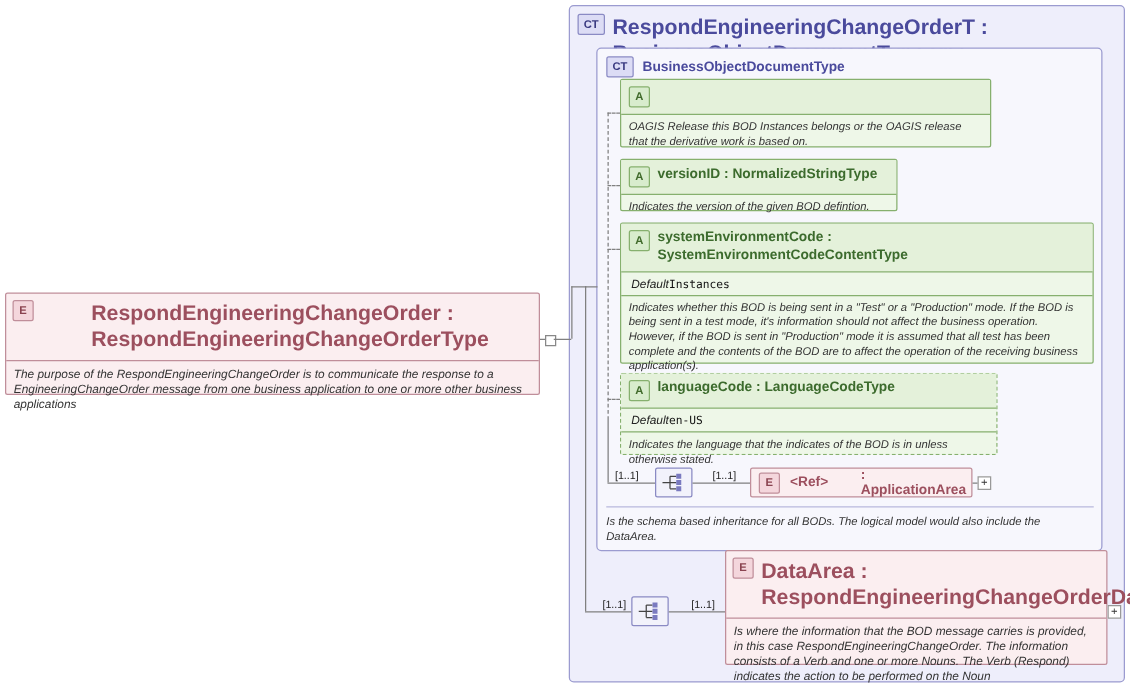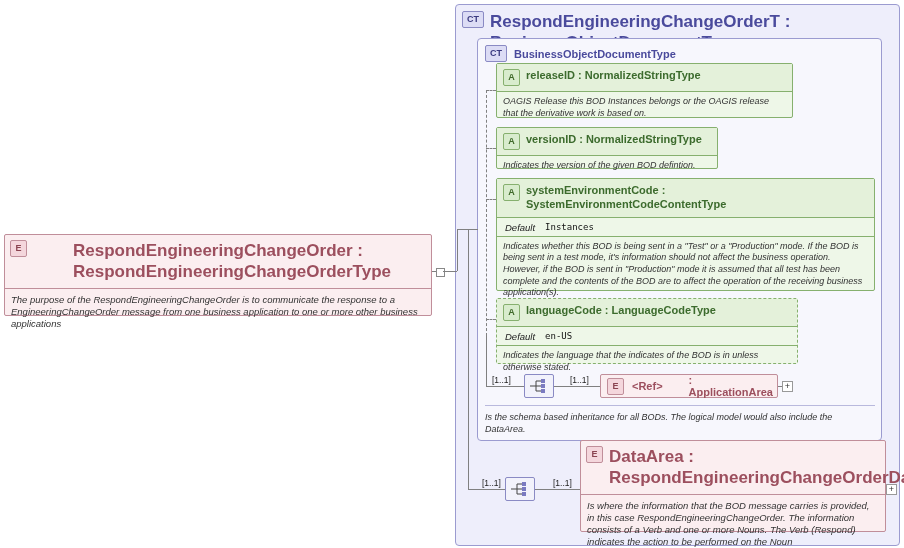--- a/index.html
+++ b/index.html
@@ -134,24 +134,23 @@
   .attr-sep { border-top: 1px solid #86b06e; }
   .attr-doc {
     font-style: italic;
     font-size: 9px;
     line-height: 1.3;
     padding: 4px 6px 5px 6px;
     color: #333;
   }
   .attr-default {
     display: flex;
-    gap: 10px;
     font-size: 9.5px;
     padding: 4px 6px 3px 8px;
-    align-items: flex-start;
+    align-items: flex-end;
   }
   .attr-default .lbl { font-style: italic; color: #222; }
   .attr-default .val { font-family: "DejaVu Sans Mono", monospace; font-size: 9px; color: #111; }
 
   
   .dashed { border-style: dashed; }
 
   
   .ref-box {
     border: 1px solid #c08e9a;
@@ -267,21 +266,20 @@
 
   <div class="line-h" style="left:432px; top:271px; width:12px;"></div>
   <div class="conn-box" style="left:436px; top:268px;"></div>
   <div class="line-h" style="left:443px; top:271px; width:14px;"></div>
   <div class="line-v" style="left:457px; top:229px; height:42px;"></div>
   <div class="line-h" style="left:457px; top:229px; width:12px;"></div>
 
   <div class="abs attr-box" style="left:496px; top:63px; width:297px; height:55px;">
     <div class="attr-head">
       <div class="badge badge-a">A</div>
-      <div class="attr-title" style="width:260px;">releaseID : NormalizedStringType</div>
     </div>
     <div class="attr-sep"></div>
     <div class="attr-doc">OAGIS Release this BOD Instances belongs or the OAGIS release that the derivative work is based on.</div>
   </div>
 
   <div class="abs attr-box" style="left:496px; top:127px; width:222px; height:42px;">
     <div class="attr-head">
       <div class="badge badge-a">A</div>
       <div class="attr-title" style="width:185px;">versionID : NormalizedStringType</div>
     </div>

